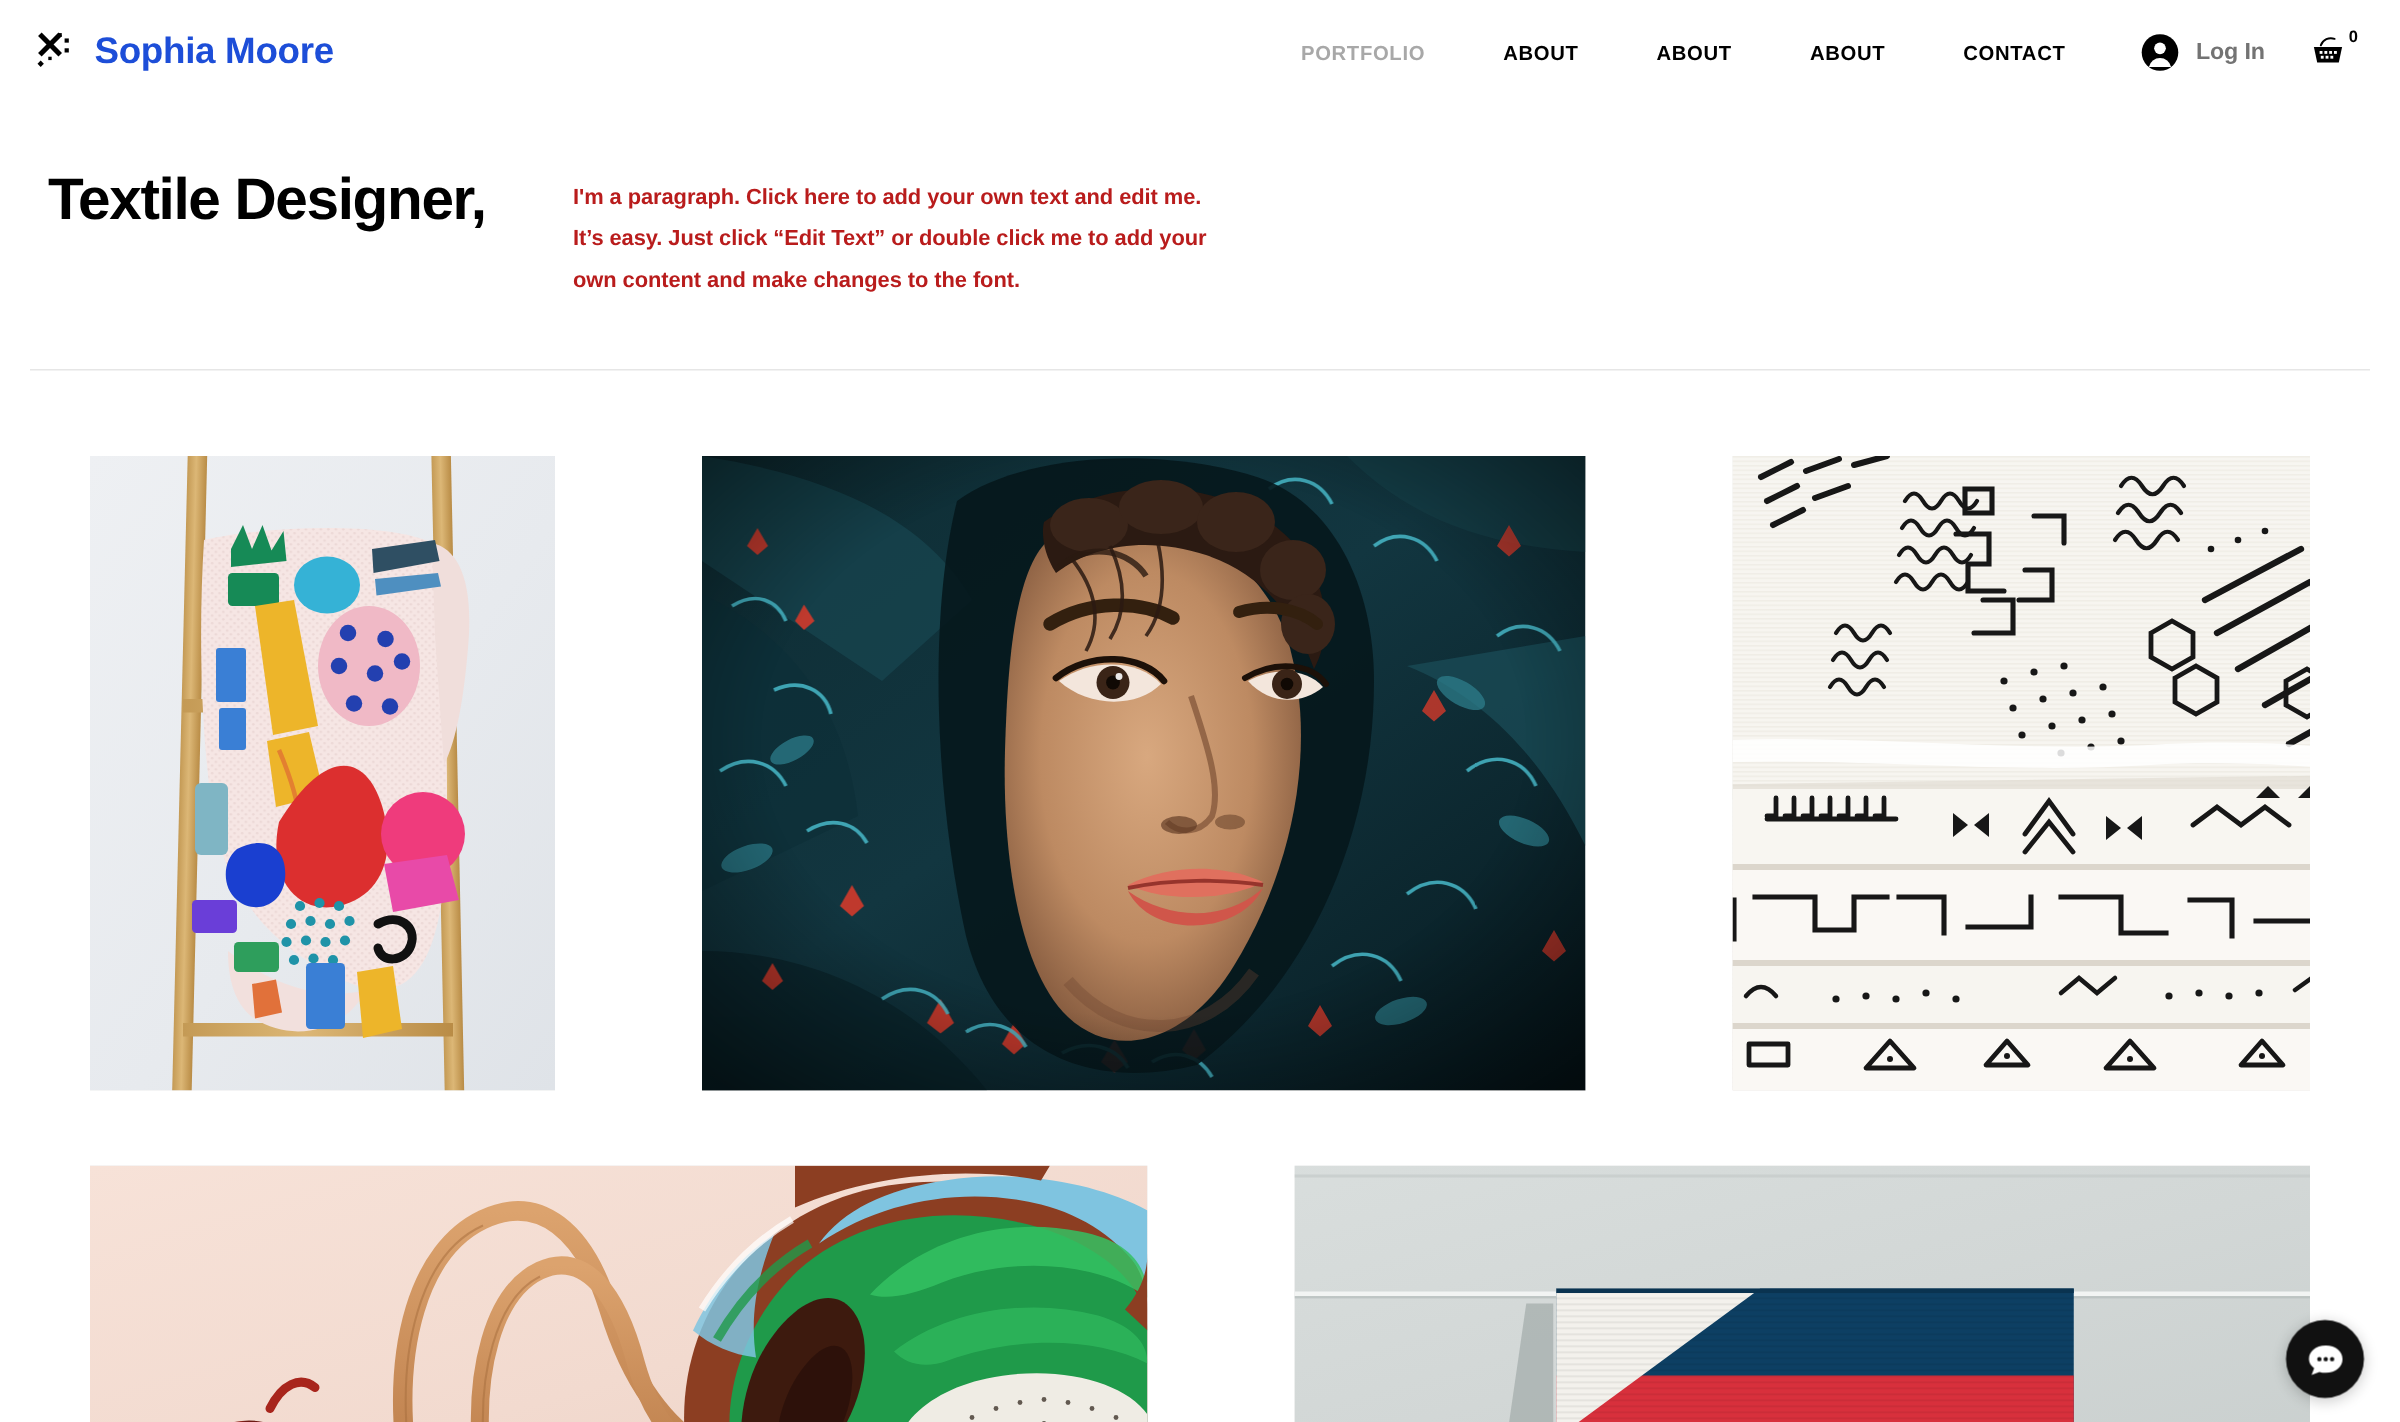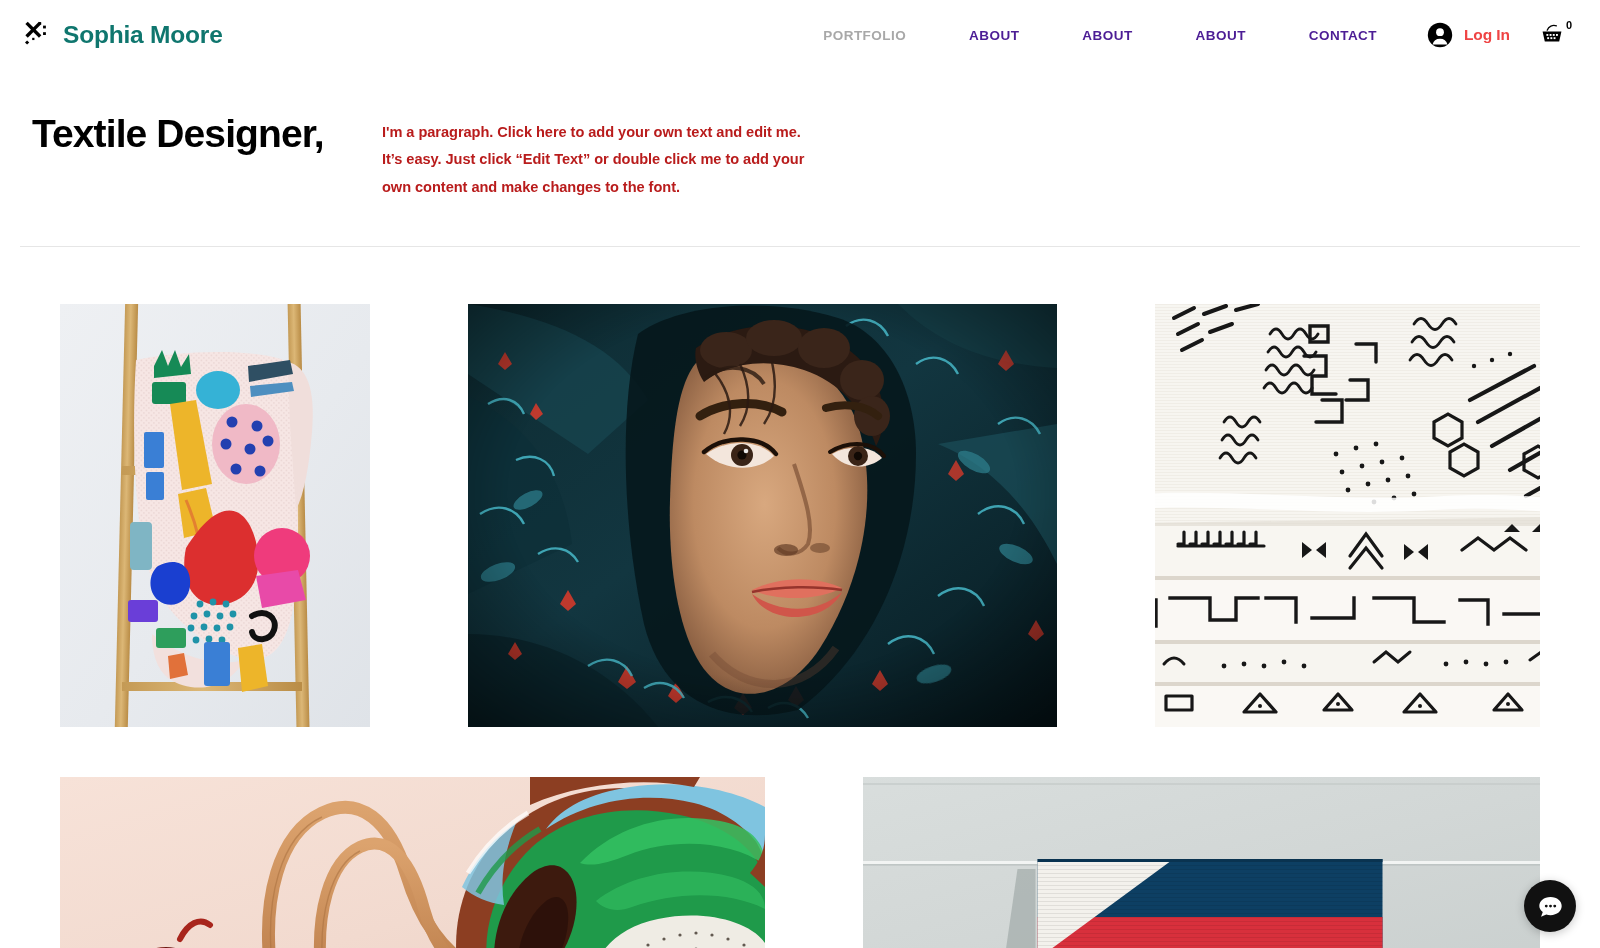--- a/index.html
+++ b/index.html
@@ -26,58 +26,58 @@
     display: flex;
     align-items: center;
     gap: 13px;
     cursor: pointer;
   }
   .brand-mark { width: 30px; height: 30px; display: block; flex: 0 0 auto; }
   .brand-name {
     font-size: 24.5px;
     font-weight: 700;
     letter-spacing: -0.2px;
-    color: #0f766e;
+    color: #1d4ed8;
     line-height: 1;
   }
 
   .nav-zone {
     margin-left: auto;
     display: flex;
     align-items: center;
   }
   .main-nav {
     display: flex;
     align-items: center;
-    gap: 15px;
+    gap: 4px;
   }
   .nav-link {
     font-size: 13.5px;
     font-weight: 700;
     letter-spacing: 0.45px;
-    color: #4c1d95;
+    color: #000000;
     text-decoration: none;
     padding: 6px 24px;
     white-space: nowrap;
     cursor: pointer;
   }
   .nav-link.is-current { color: #a8a8a8; }
 
   .account-zone {
     display: flex;
     align-items: center;
     gap: 11px;
     margin-left: 26px;
     cursor: pointer;
   }
   .avatar-icon { width: 26px; height: 26px; display: block; }
   .login-label {
     font-size: 15.5px;
     font-weight: 700;
-    color: #ef4444;
+    color: #737373;
     letter-spacing: -0.1px;
     white-space: nowrap;
   }
 
   .cart-zone {
     position: relative;
     display: flex;
     align-items: flex-start;
     margin-left: 30px;
     cursor: pointer;

